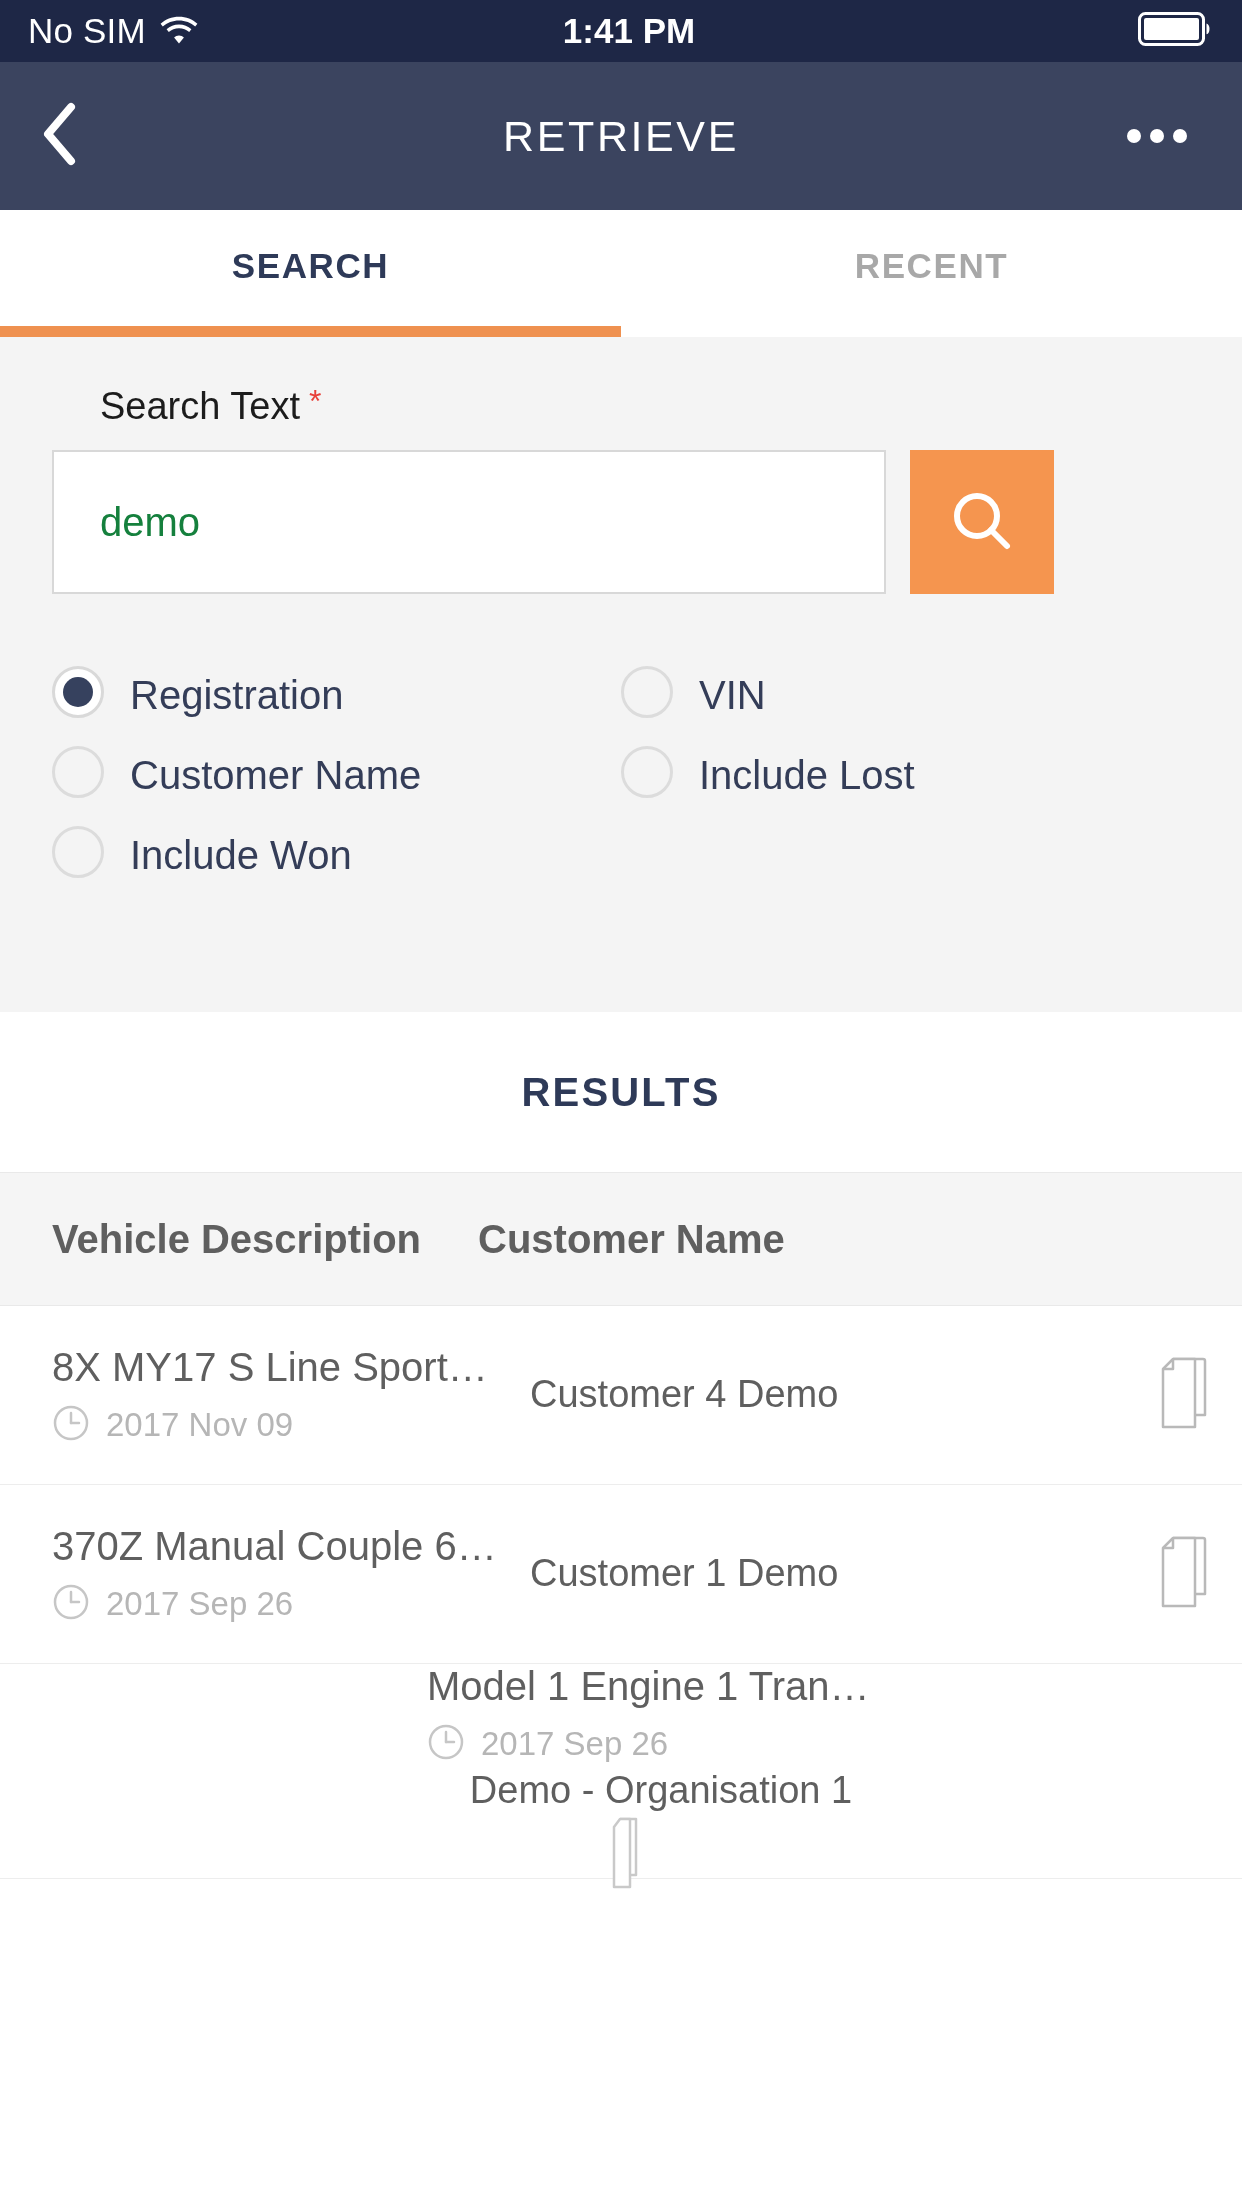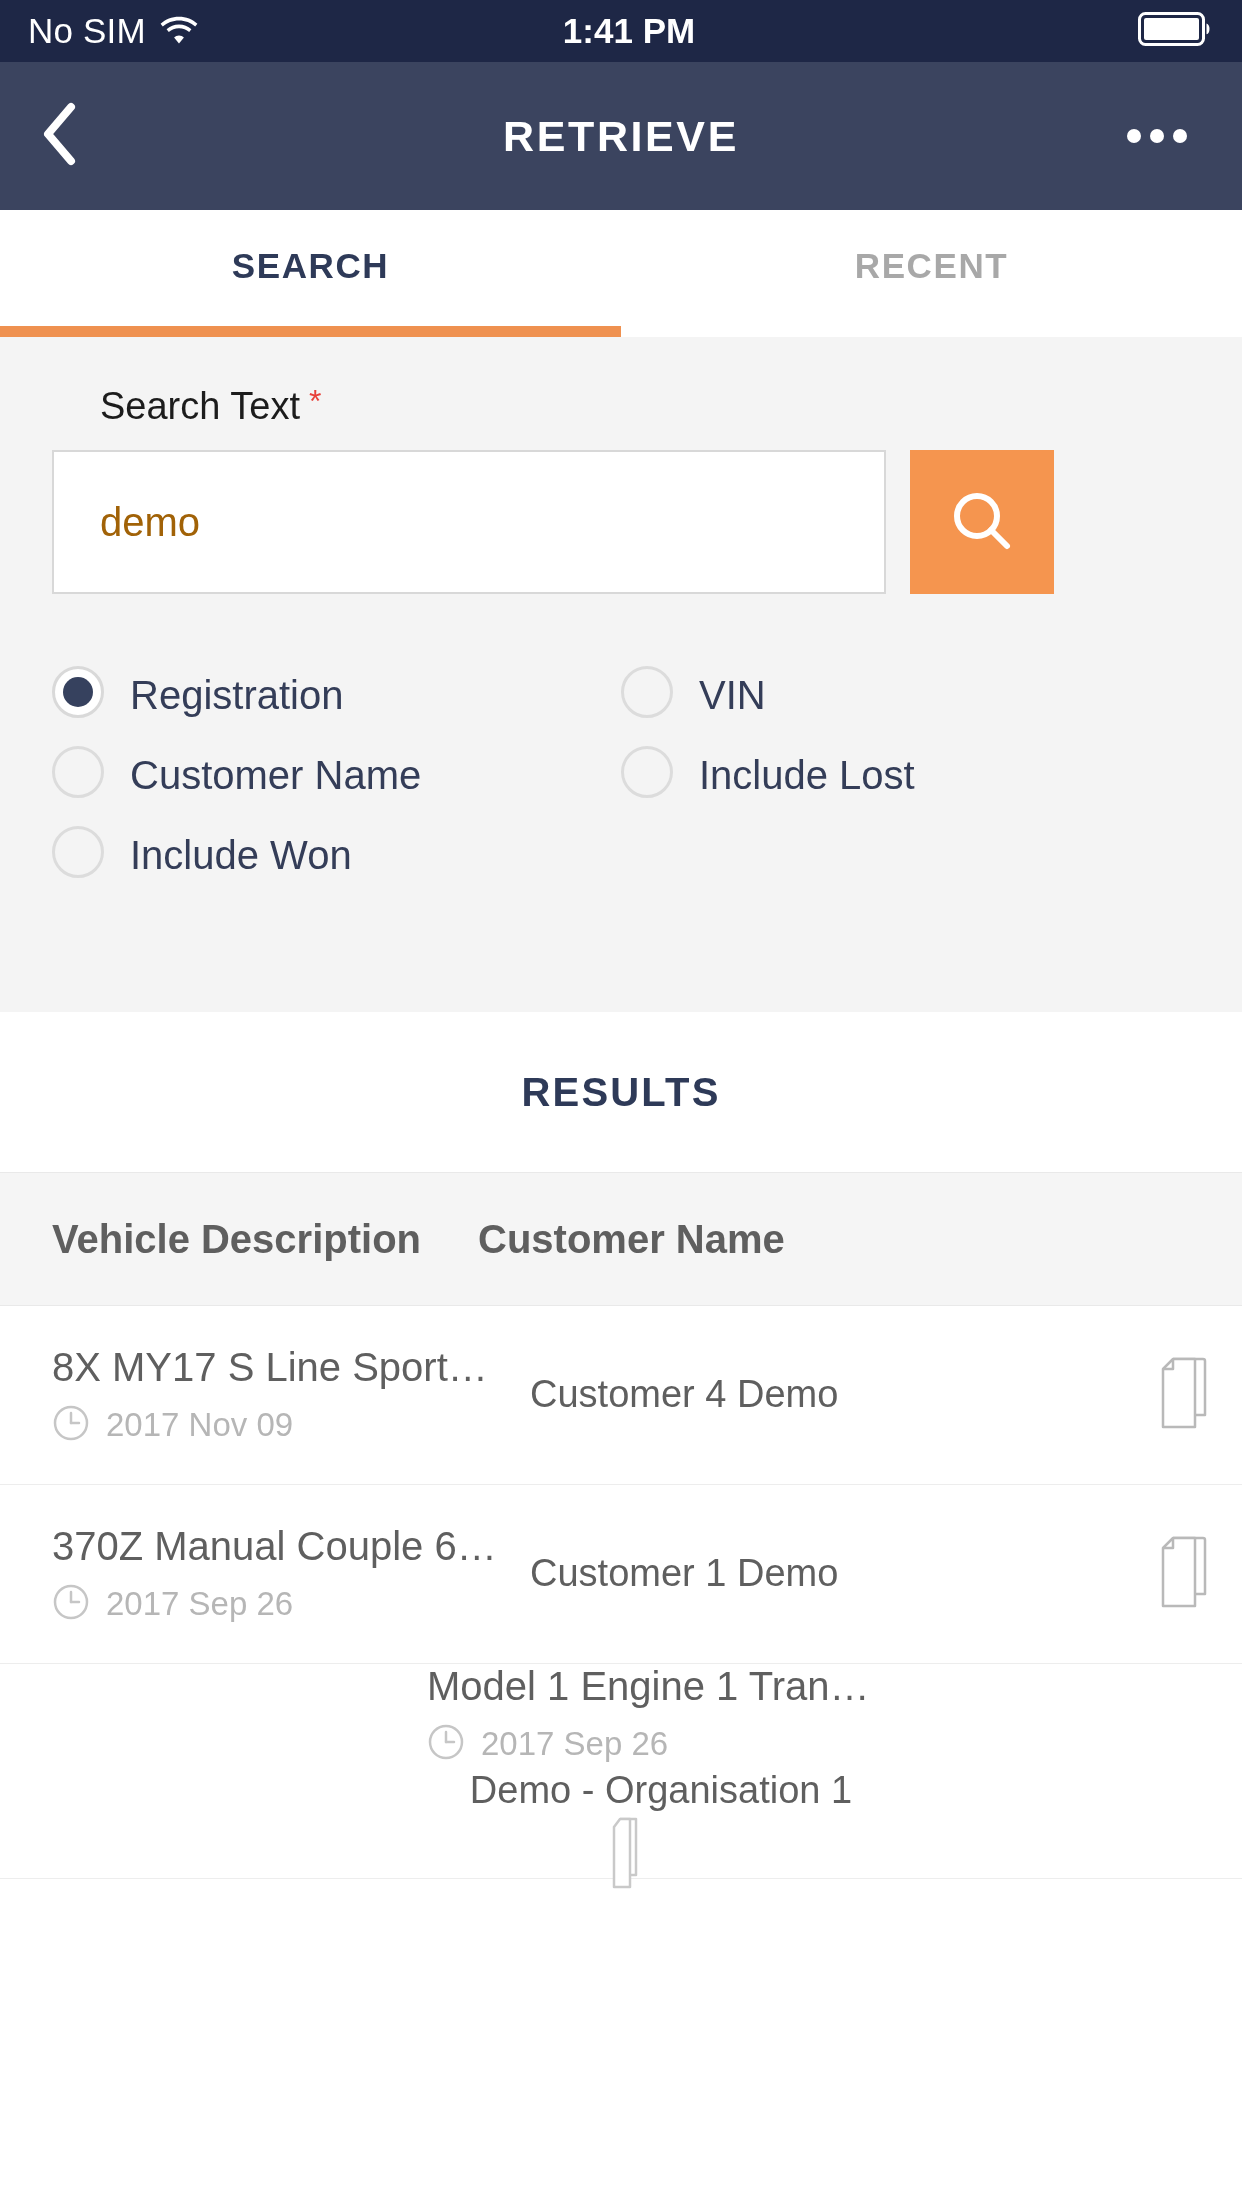--- a/index.html
+++ b/index.html
@@ -26,21 +26,21 @@
   .sb-right { margin-left:auto; display:flex; align-items:center; }
 
   
   .navbar {
     height:148px; background:#3b445f; flex:0 0 148px;
     display:flex; align-items:center; position:relative; padding:0 40px;
   }
   .nav-back { width:60px; height:80px; display:flex; align-items:center; justify-content:flex-start; cursor:pointer; }
   .nav-title {
     position:absolute; left:0; right:0; text-align:center;
-    color:#ffffff; font-size:43px; font-weight:bold; letter-spacing:2.6px;
+    color:#ffffff; font-size:43px; font-weight:normal; letter-spacing:2.6px;
     pointer-events:none;
   }
   .nav-more {
     margin-left:auto; display:flex; align-items:center; gap:9px;
     width:90px; justify-content:center; cursor:pointer; z-index:2;
   }
   .dot { width:14px; height:14px; border-radius:50%; background:#ffffff; }
 
   
   .tabbar {
@@ -65,21 +65,21 @@
     flex:0 0 675px; background:#f4f4f4; padding:48px 52px 0 52px;
   }
   .field-label {
     font-size:38px; color:#1c1c1c; margin-bottom:22px; display:flex; align-items:flex-start; gap:9px;margin-left:48px;
   }
   .req-star { color:#e8413a; font-size:32px; line-height:1; }
   .search-row { display:flex; align-items:stretch; gap:24px; }
   .search-input {
     width:834px; height:144px; background:#ffffff;
     border:2px solid #d8d8d8;
-    font-size:40px; color:#a16207; padding:0 46px;
+    font-size:40px; color:#15803d; padding:0 46px;
     font-family:"Liberation Sans", sans-serif;
     outline:none;
   }
   .search-btn {
     width:144px; height:144px; background:#f5954f; border:none;
     display:flex; align-items:center; justify-content:center; cursor:pointer;
   }
   .radio-grid {
     margin-top:72px;
     display:grid; grid-template-columns:1fr 1fr;

